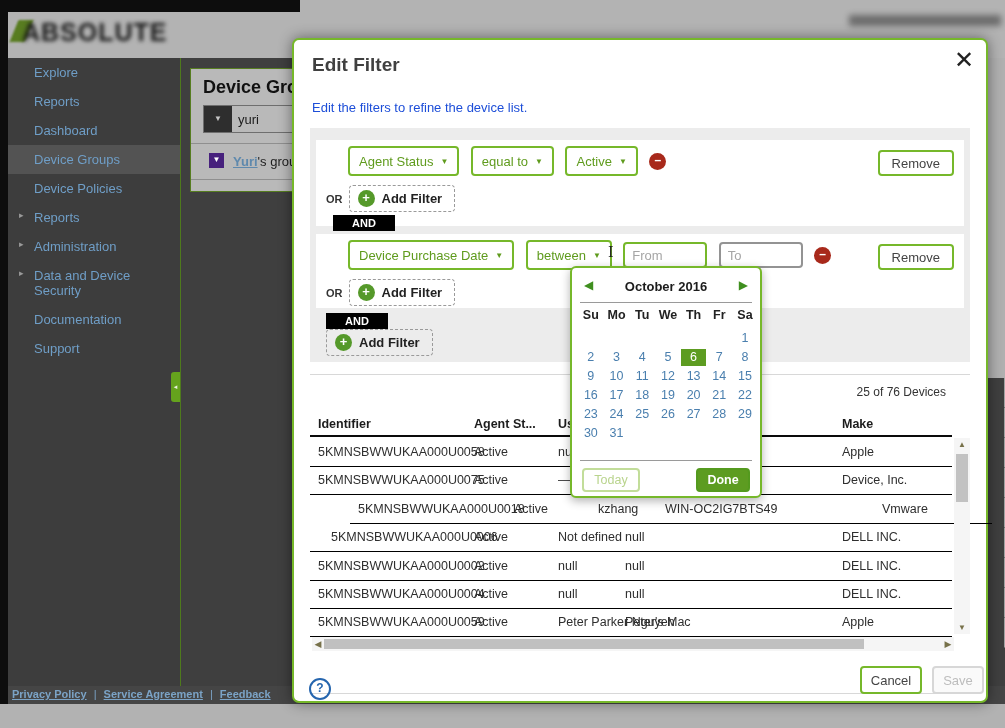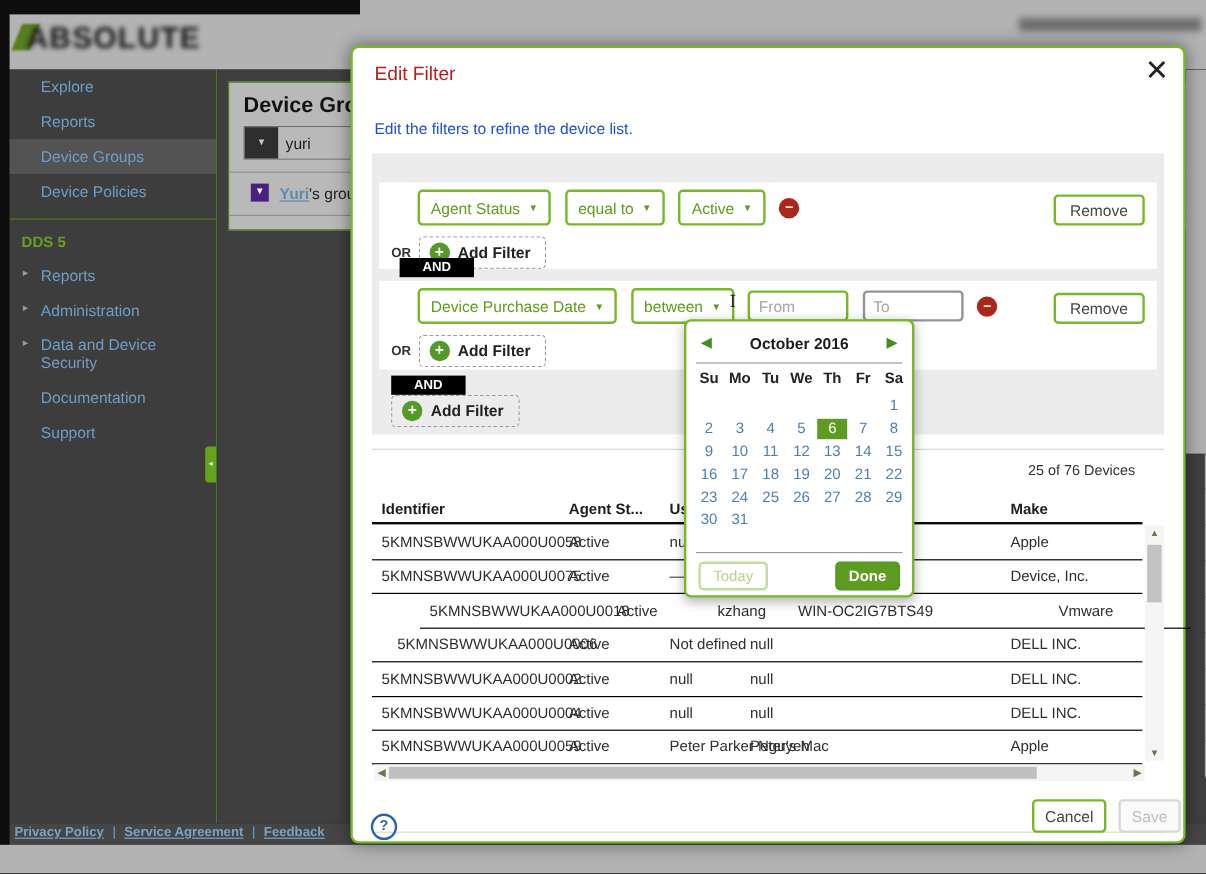--- a/index.html
+++ b/index.html
@@ -49,27 +49,27 @@
     color:#7ba3c6;padding-top:2px;box-sizing:border-box;}
   .app-footer span.lnk{margin:0 4px;text-decoration:underline;font-weight:bold;cursor:pointer;}
   .bottom-bar{left:0;top:704px;width:1005px;height:24px;background:#b2b2b2;}
   .status-bubble{left:0;top:705px;width:434px;height:23px;background:#ededed;border:1px solid #9a9a9a;
     border-left:none;border-bottom:none;border-radius:0 4px 0 0;box-sizing:border-box;
     font-size:13px;color:#2b2b2b;padding:3px 0 0 6px;z-index:30;}
 
   
   .modal{left:292px;top:38px;width:696px;height:665px;background:#fff;border:2px solid #76b82a;
     border-radius:7px;box-sizing:border-box;z-index:10;box-shadow:0 0 14px rgba(0,0,0,.45);}
-  .m-title{left:18px;top:14px;font-size:16px;font-weight:normal;color:#b91c1c;}
+  .m-title{left:18px;top:14px;font-size:19px;font-weight:bold;color:#404040;}
   .m-close{right:12px;top:8px;font-size:24px;color:#222;cursor:pointer;line-height:24px;}
   .m-sub{left:18px;top:60px;font-size:13px;color:#1d4ed8;}
 
   .filter-panel{left:16px;top:88px;width:660px;height:234px;background:#ececec;}
   .f-group{position:absolute;left:6px;right:6px;background:#fff;}
-  .f-group.g1{top:24px;height:72px;}
+  .f-group.g1{top:12px;height:86px;}
   .f-group.g2{top:106px;height:74px;}
   .f-row{padding:6px 0 0 32px;white-space:nowrap;}
   .dd{display:inline-flex;align-items:center;height:26px;padding:0 9px;border:2px solid #76b82a;
     border-radius:4px;color:#5f9b1d;font-size:13px;background:#fff;margin-right:7px;cursor:pointer;}
   .dd .car{font-size:8px;margin-left:7px;color:#5f9b1d;}
   .minus{display:inline-block;width:17px;height:17px;border-radius:50%;background:#a8291b;color:#fff;
     text-align:center;line-height:15px;font-weight:bold;font-size:12px;vertical-align:middle;cursor:pointer;}
   .btn-remove{position:absolute;right:10px;top:10px;height:26px;padding:0 12px;border:2px solid #76b82a;
     border-radius:4px;background:#fff;color:#444;font-size:13px;cursor:pointer;
     font-family:"Liberation Sans",sans-serif;}
@@ -136,23 +136,23 @@
     <div class="abs logo-mark"></div>
     <div class="abs logo">ABSOLUTE</div>
     <div class="abs hdr-smudge"></div>
   </div>
   <div class="abs top-black"></div>
 
   <div class="abs sidebar">
     <div id="sidebar-nav">
         <div class="side-item"><span>Explore</span></div>
         <div class="side-item"><span>Reports</span></div>
+        <div class="side-item"><span>Dashboard</span></div>
         <div class="side-item sel"><span>Device Groups</span></div>
         <div class="side-item"><span>Device Policies</span></div>
-        <div class="side-sec second">DDS 5</div>
         <div class="side-item"><span class="exp">▸</span><span>Reports</span></div>
         <div class="side-item"><span class="exp">▸</span><span>Administration</span></div>
         <div class="side-item"><span class="exp">▸</span><span>Data and Device Security</span></div>
         <div class="side-item"><span>Documentation</span></div>
         <div class="side-item"><span>Support</span></div>
       </div>
     <div class="collapse-tab">◂</div>
   </div>
 
   <div class="abs bg-content"></div>

